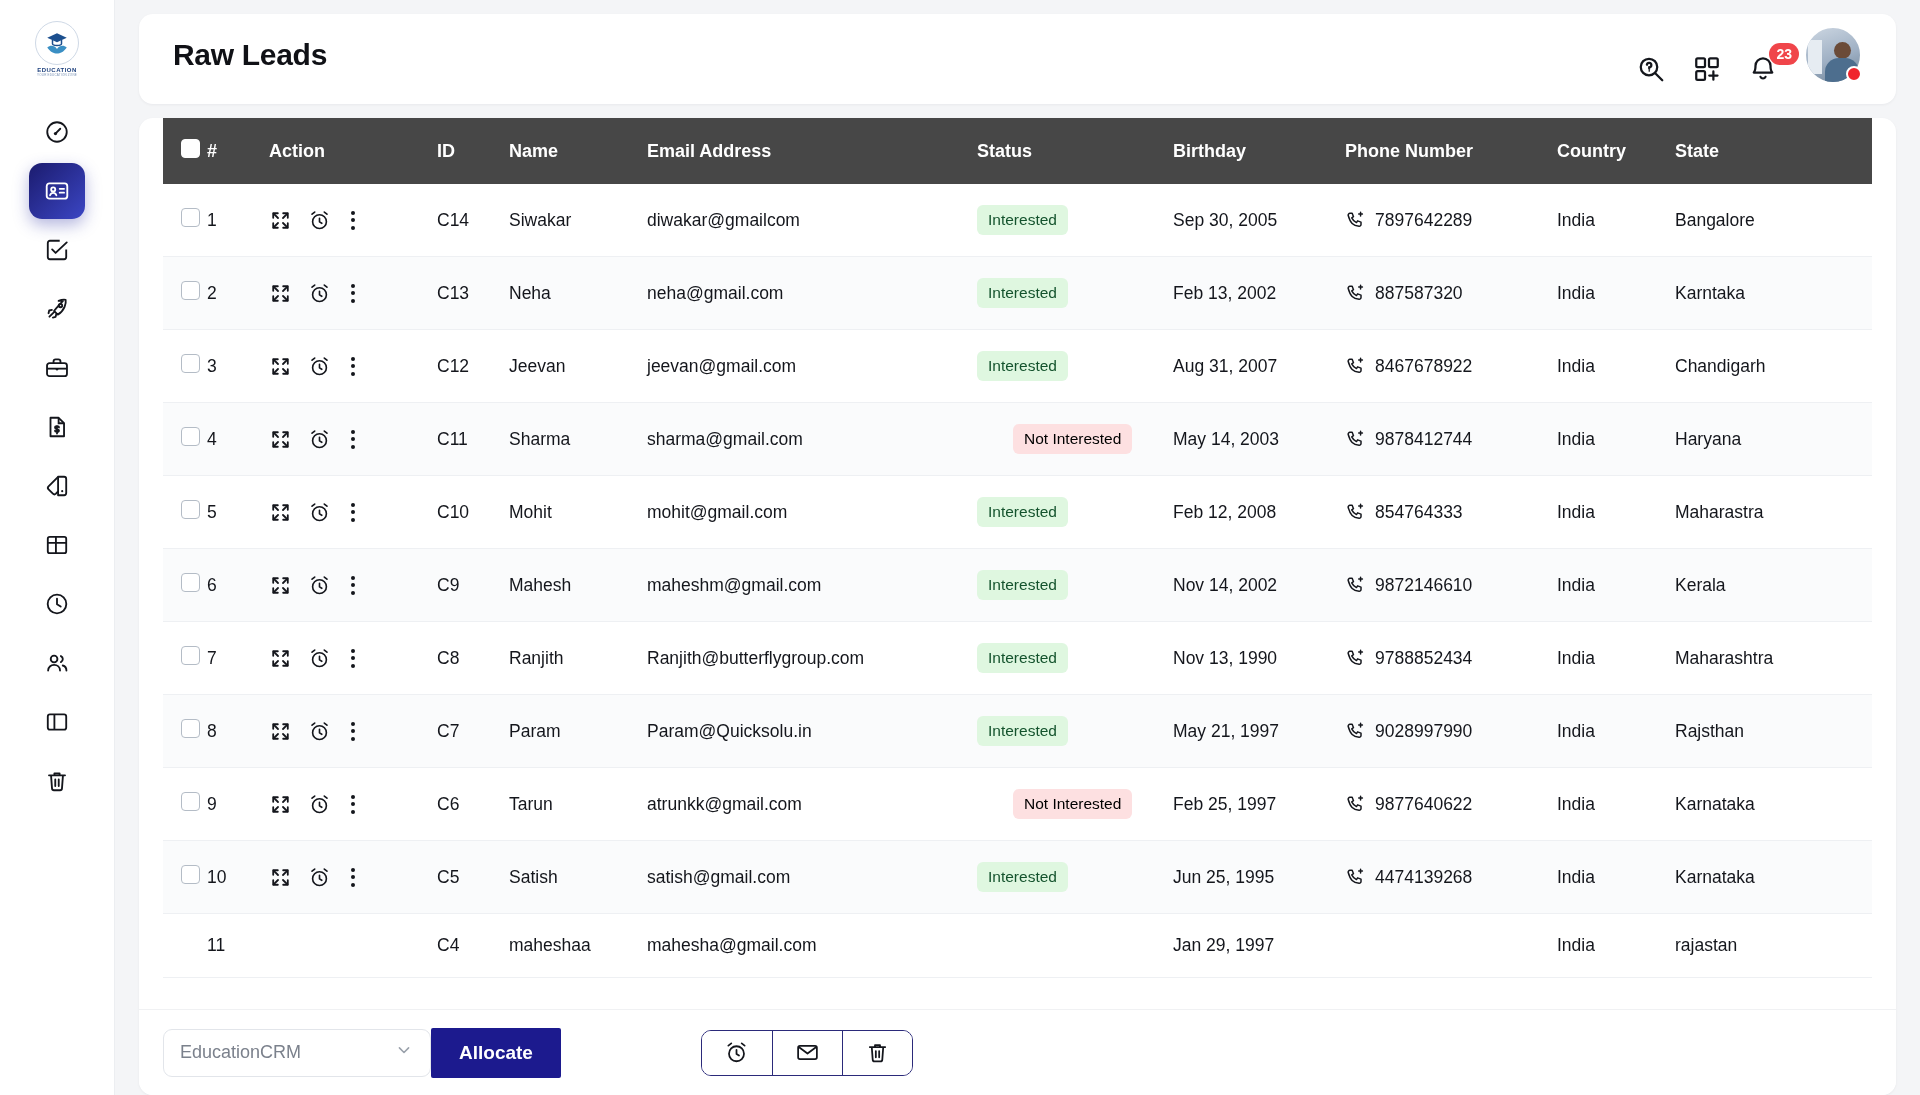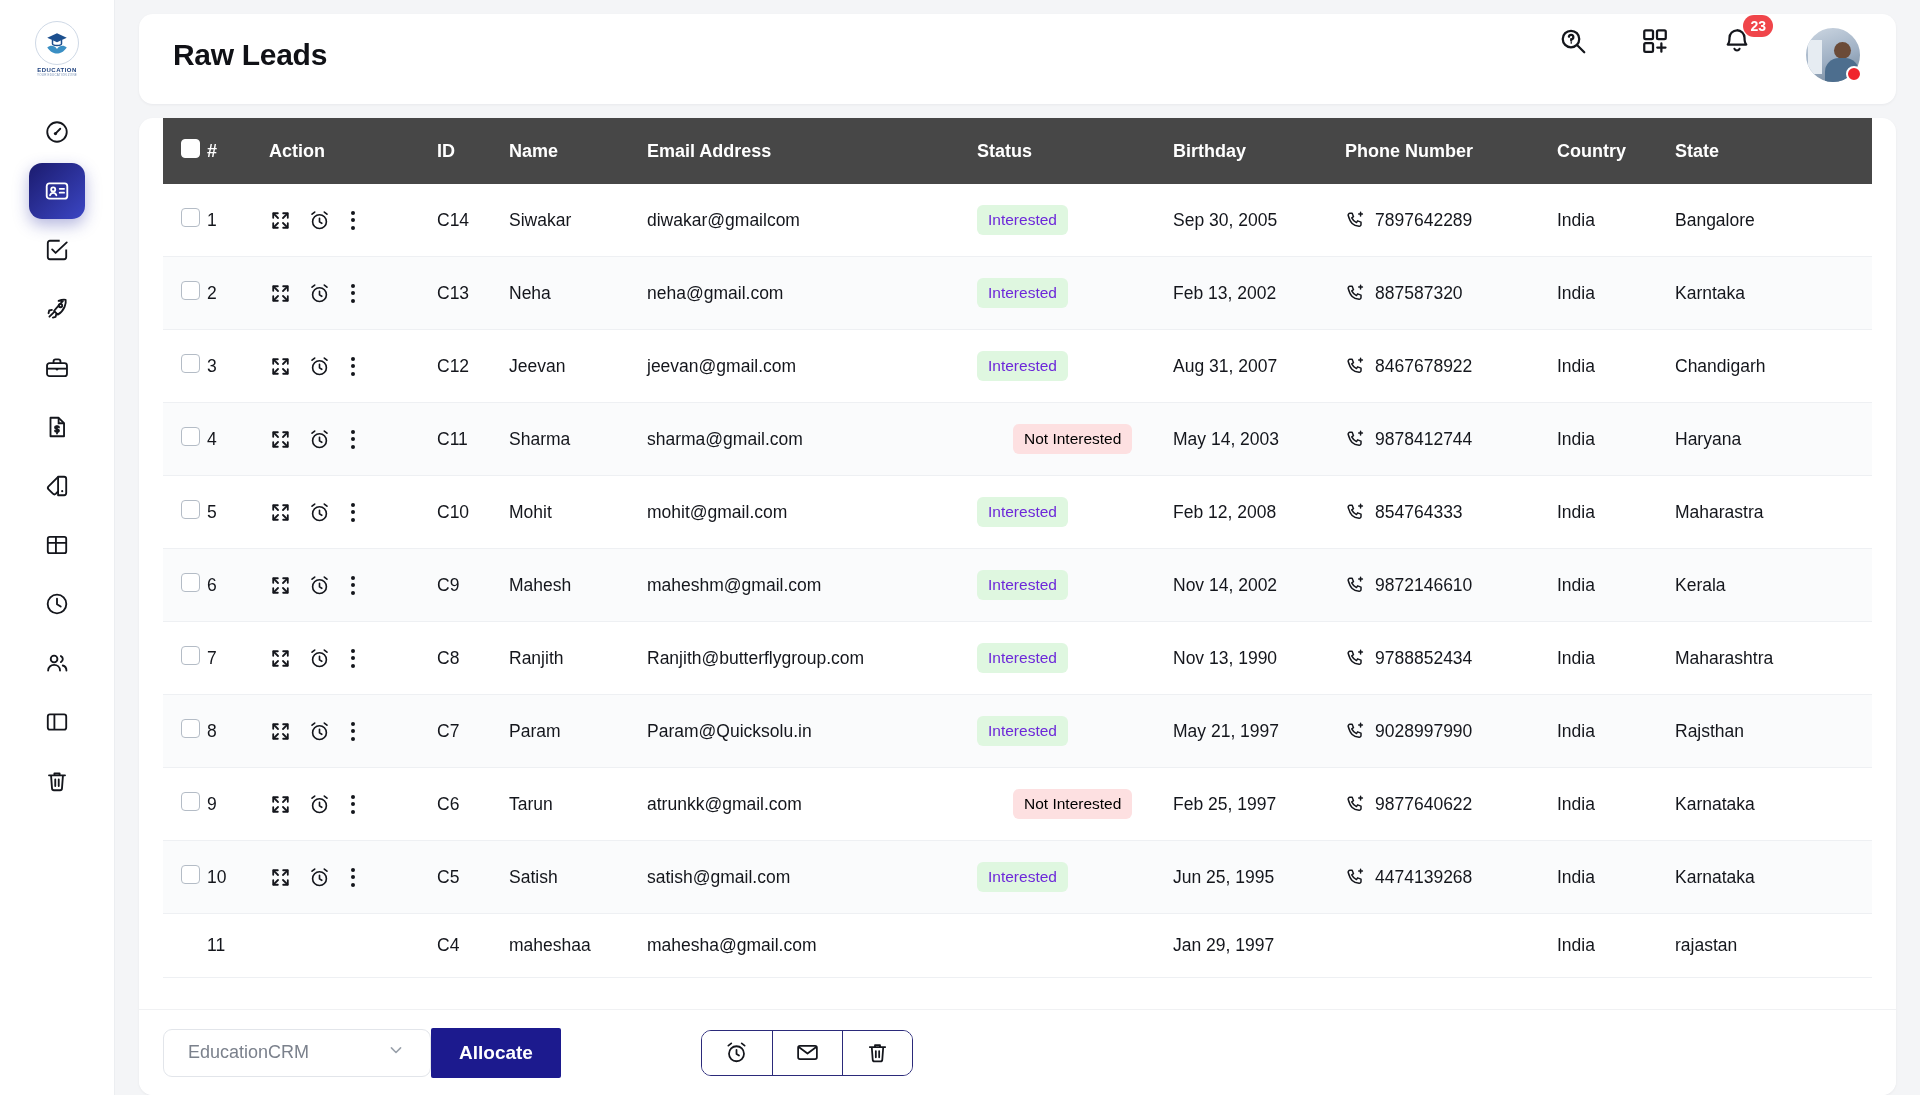--- a/index.html
+++ b/index.html
@@ -68,21 +68,21 @@
   }
   .page-title { font-size: 30px; font-weight: bold; color: #101116; letter-spacing: -.3px; }
   .pill-btn {
     margin-left: 26px;
     background: #1c1a8e; color: #fff;
     font-size: 17px; font-weight: bold;
     border: none; border-radius: 9px;
     padding: 13px 22px; cursor: pointer;
     font-family: "Liberation Sans", sans-serif;
   }
-  .topbar-right { margin-left: auto; display: flex; align-items: flex-start; gap: 52px; }
+  .topbar-right { margin-left: auto; display: flex; align-items: flex-end; gap: 26px; }
   .icon-btn {
     background: none; border: none; cursor: pointer;
     color: #14161c; display: flex; align-items: center;
     position: relative; padding: 0;
   }
   .icon-btn svg { width: 30px; height: 30px; display: block; }
   .badge {
     position: absolute; top: -11px; right: -21px;
     background: #f0454a; color: #fff;
     font-size: 14px; font-weight: bold;
@@ -174,39 +174,39 @@
   .chk.hdr { background:#ffffff; border-color:#ffffff; }
   .actions { display: flex; align-items: center; gap: 16px; }
   .actions svg { width: 23px; height: 23px; cursor: pointer; color:#14161c; display:block; }
   .dots { display: flex; flex-direction: column; gap: 3.5px; cursor: pointer; padding: 0 4px; }
   .dots i { width: 4px; height: 4px; border-radius: 50%; background: #14161c; display: block; }
 
   .tag {
     display: inline-block; border-radius: 6px;
     font-size: 15.5px; padding: 6px 11px; white-space: nowrap;
   }
-  .tag.interested { background: #dff7e0; color: #6d28d9; }
+  .tag.interested { background: #dff7e0; color: #14532d; }
   .tag.not-interested { background: #fde0e1; color: #000000; margin-left: 36px; }
 
   .phone-cell { display: flex; align-items: flex-start; gap: 9px; }
   .phone-cell svg { width: 21px; height: 21px; flex-shrink: 0; color:#14161c; }
 
   
   .footer {
     height: 86px; flex-shrink: 0;
     background: #ffffff;
     display: flex; align-items: center;
     padding: 0 24px; gap: 0;
     border-top: 1px solid #f0f1f3;
   }
   .select-box {
     width: 268px; height: 48px;
     border: 1.4px solid #e2e5ea; border-radius: 9px;
     display: flex; align-items: center;
-    padding: 0 24px; font-size: 18px; color: #7b818c;
+    padding: 0 16px; font-size: 18px; color: #7b818c;
     background: #fff; cursor: pointer;
   }
   .select-box .chev { margin-left: auto; color: #9aa1ab; }
   .allocate-btn {
     height: 50px; background: #1c1a8e; color: #fff;
     font-size: 19px; font-weight: bold;
     border: none; padding: 0 28px; cursor: pointer;
     border-radius: 2px;
     font-family: "Liberation Sans", sans-serif;
   }

